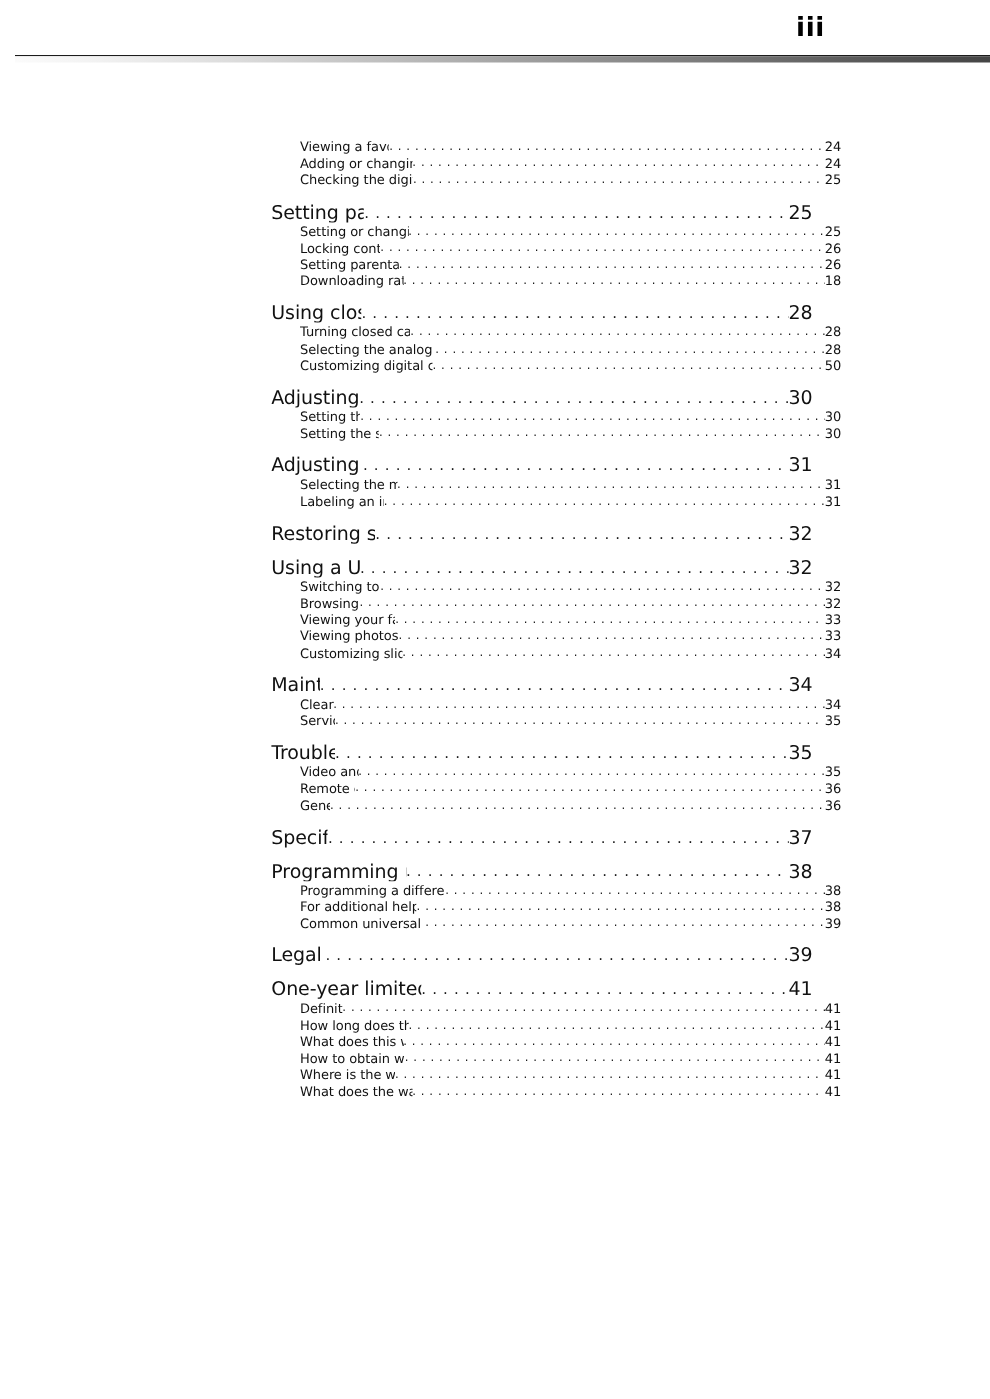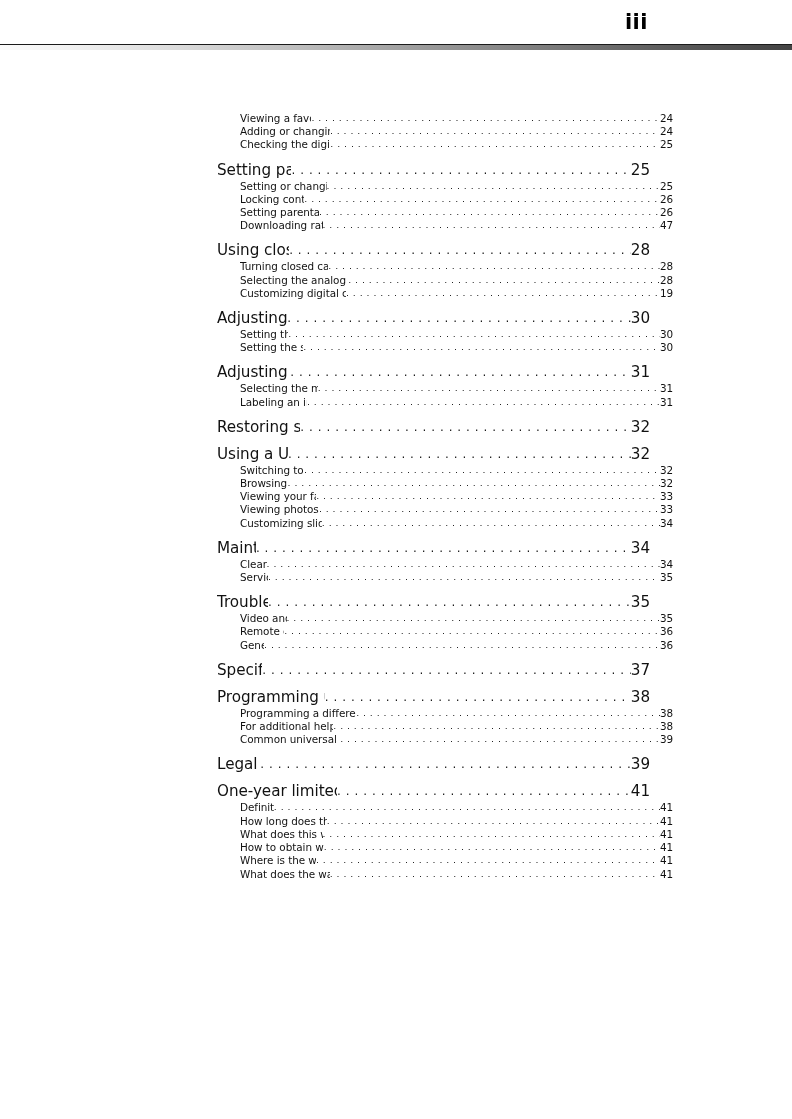--- a/index.html
+++ b/index.html
@@ -13,21 +13,21 @@
     position: relative;
     font-family: "DejaVu Sans", "Liberation Sans", sans-serif;
     color: #111111;
     overflow: hidden;
   }
 
   
   #page-header {
     position: absolute;
     top: 0;
-    left: 0;
+    left: 12px;
     width: 678px;
     height: 52px;
   }
   #folio {
     position: absolute;
     right: 30px;
     top: 12px;
     font-size: 21px;
     font-weight: bold;
     letter-spacing: 0.5px;
@@ -170,41 +170,41 @@
       <span class="toc-page">26</span>
     </div>
     <div class="toc-row lvl2">
       <span class="toc-title">Setting parental control levels</span>
       <span class="leader"></span>
       <span class="toc-page">26</span>
     </div>
     <div class="toc-row lvl2">
       <span class="toc-title">Downloading rating information</span>
       <span class="leader"></span>
-      <span class="toc-page">47</span>
+      <span class="toc-page">18</span>
     </div>
     <div class="toc-row lvl1 gap-before">
       <span class="toc-title">Using closed captioning</span>
       <span class="leader"></span>
       <span class="toc-page">28</span>
     </div>
     <div class="toc-row lvl2">
       <span class="toc-title">Turning closed captioning on or off</span>
       <span class="leader"></span>
       <span class="toc-page">28</span>
     </div>
     <div class="toc-row lvl2">
       <span class="toc-title">Selecting the analog closed captioning mode</span>
       <span class="leader"></span>
       <span class="toc-page">28</span>
     </div>
     <div class="toc-row lvl2">
       <span class="toc-title">Customizing digital closed captioning styles</span>
       <span class="leader"></span>
-      <span class="toc-page">19</span>
+      <span class="toc-page">50</span>
     </div>
     <div class="toc-row lvl1 gap-before">
       <span class="toc-title">Adjusting time settings</span>
       <span class="leader"></span>
       <span class="toc-page">30</span>
     </div>
     <div class="toc-row lvl2">
       <span class="toc-title">Setting the clock</span>
       <span class="leader"></span>
       <span class="toc-page">30</span>

